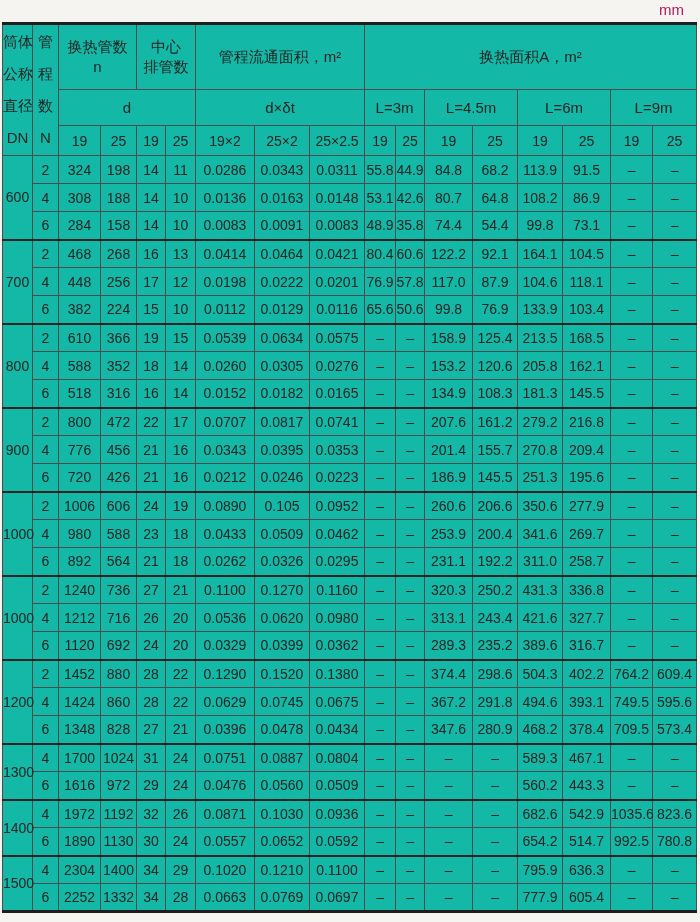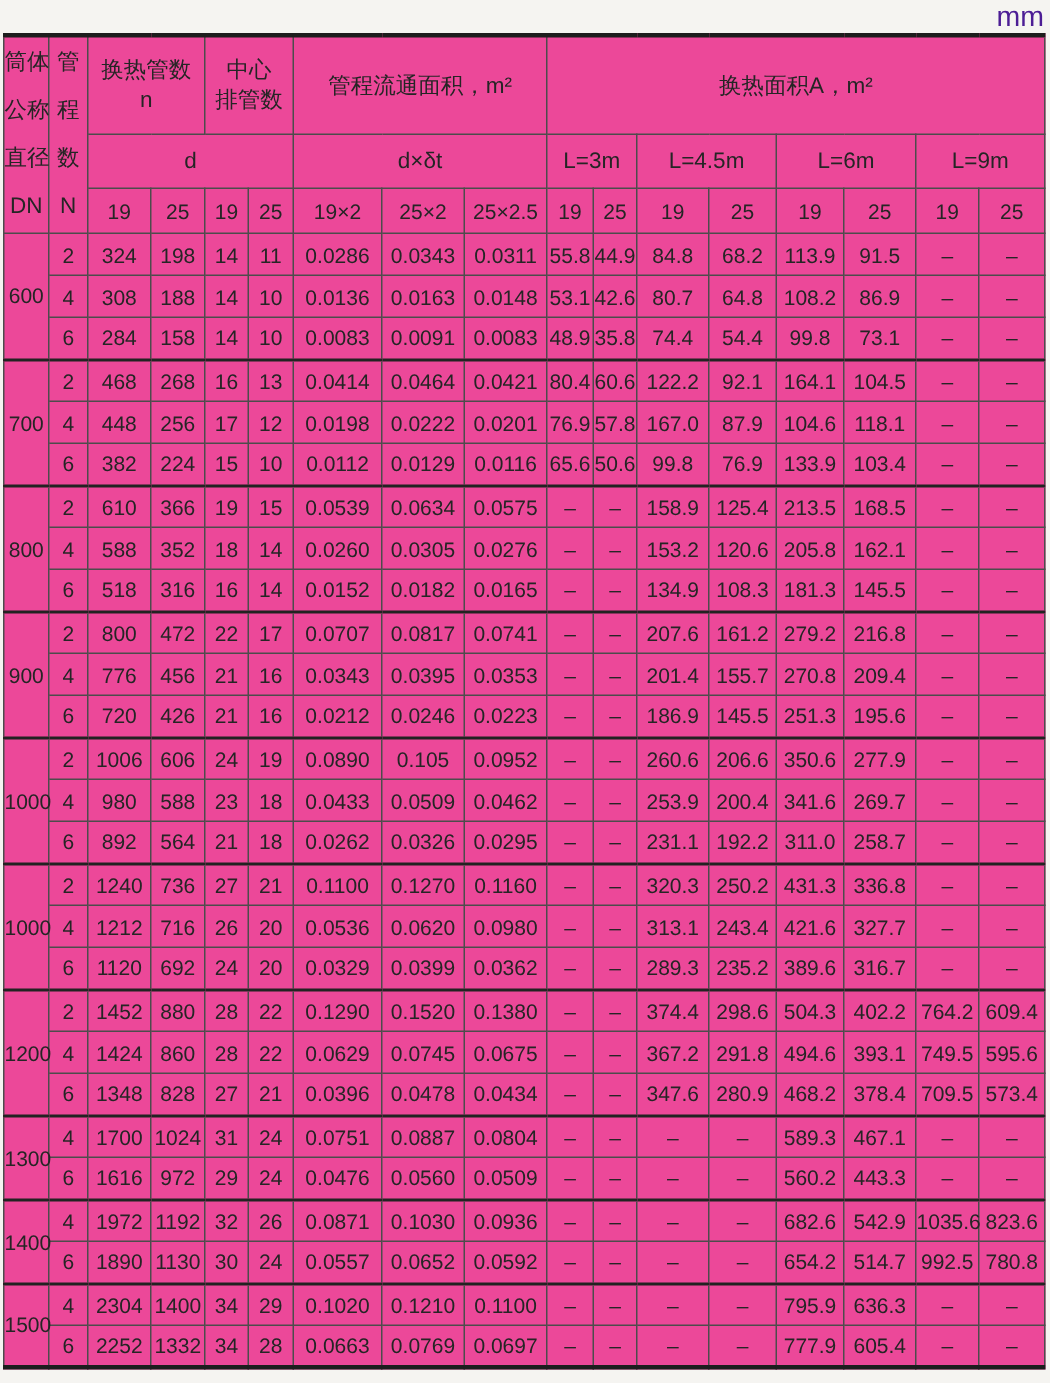--- a/index.html
+++ b/index.html
@@ -5,29 +5,29 @@
   * { box-sizing: border-box; margin: 0; padding: 0; }
   html, body {
     width: 700px; height: 922px;
     background: #f5f4f1;
     font-family: "Liberation Sans", "DejaVu Sans", sans-serif;
     color: #252525;
     overflow: hidden;
   }
   .page { position: relative; width: 700px; height: 922px; }
   .unit-label {
-    position: absolute; top: 1px; right: 4px;
-    font-size: 19px; color: #4c1d95;
+    position: absolute; top: 1px; right: 16px;
+    font-size: 15px; color: #be185d;
   }
   table.spec {
     position: absolute; top: 22px; left: 2px;
     width: 694px;
     border-collapse: collapse;
     table-layout: fixed;
-    background: #ec4899;
+    background: #14b8a6;
     border-top: 3px solid #1d1d1d;
     border-bottom: 3px solid #1d1d1d;
     border-left: 1px solid #3f3f3f;
     border-right: 1px solid #3f3f3f;
   }
   th, td {
     border: 1px solid #4c4c4c;
     text-align: center;
     vertical-align: middle;
     padding: 0;
@@ -200,21 +200,21 @@
           <td>4</td>
           <td>448</td>
           <td>256</td>
           <td>17</td>
           <td>12</td>
           <td>0.0198</td>
           <td>0.0222</td>
           <td>0.0201</td>
           <td>76.9</td>
           <td>57.8</td>
-          <td>167.0</td>
+          <td>117.0</td>
           <td>87.9</td>
           <td>104.6</td>
           <td>118.1</td>
           <td>–</td>
           <td>–</td>
         </tr>
         <tr>
           <td>6</td>
           <td>382</td>
           <td>224</td>

